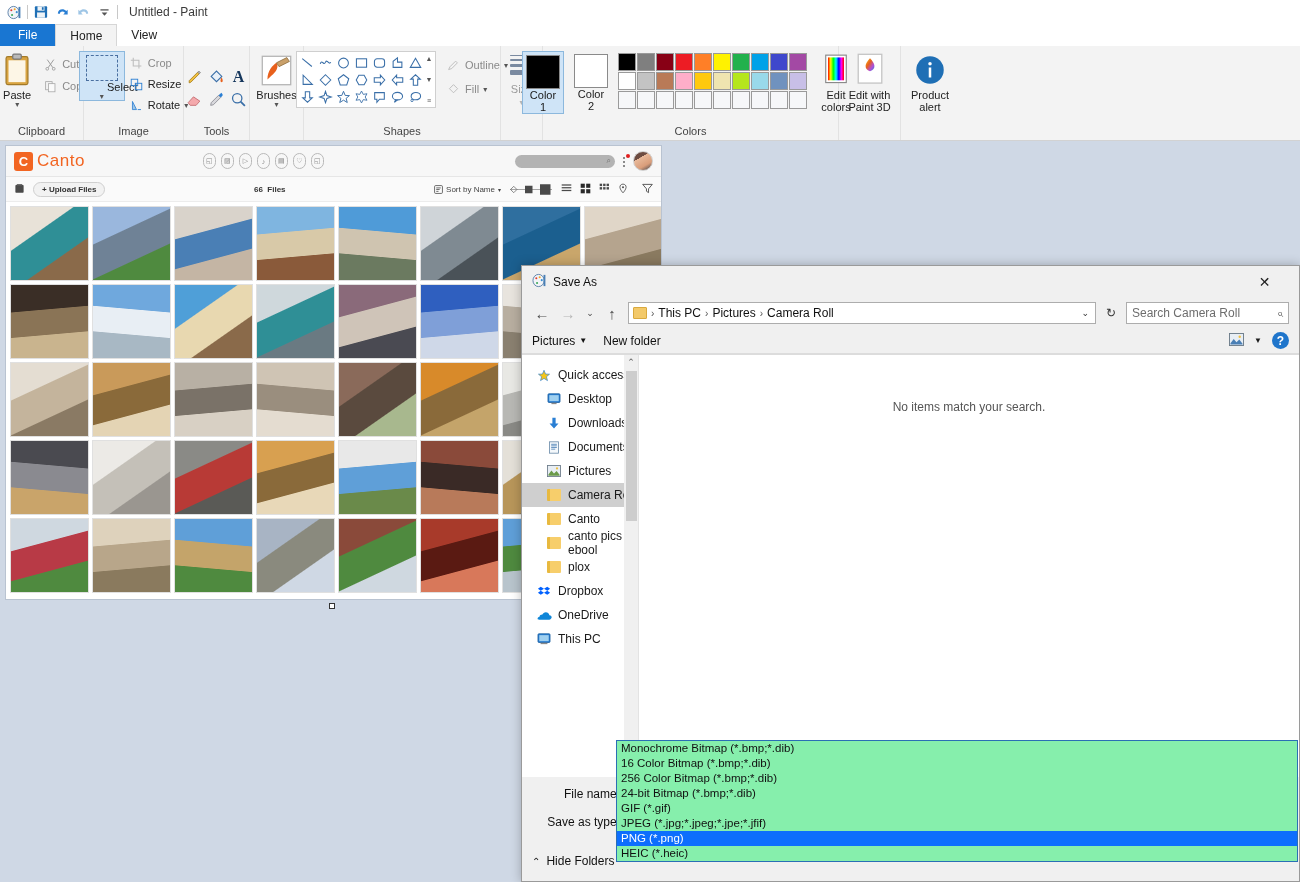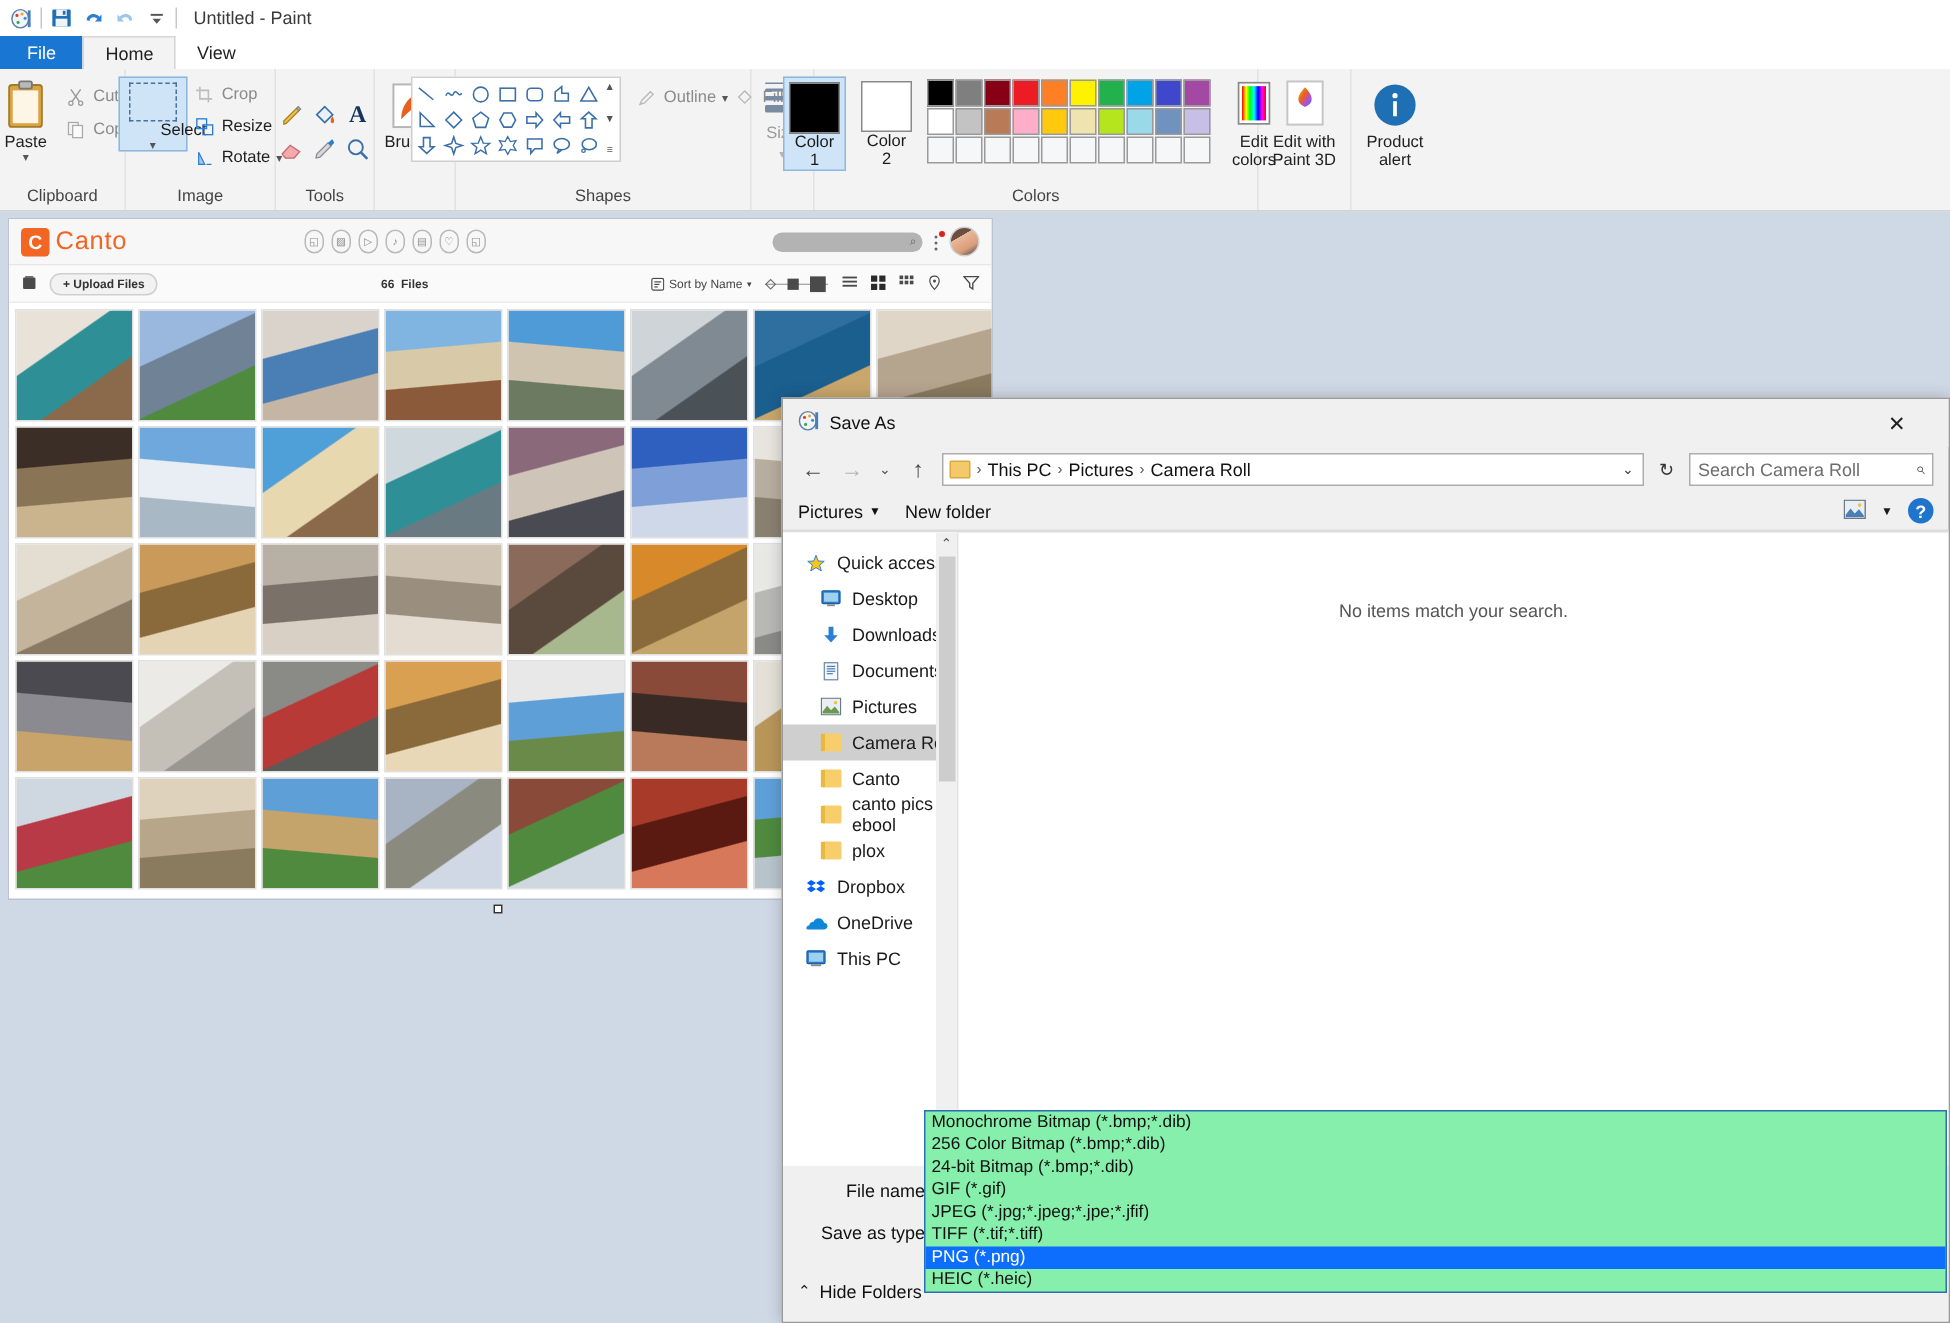--- a/index.html
+++ b/index.html
@@ -484,21 +484,21 @@
                   <circle cx="4" cy="12" r="1.3" stroke="#3a6fa8" fill="none" stroke-width="1"></circle>
                 </svg>
               </div>
           </div>
           <div class="shapescroll">
             <span>▲</span>
             <span>▼</span>
             <span>≡</span>
           </div>
         </div>
-        <div style="display:flex;flex-direction:row;gap:4px;padding:4px 0 0 6px;">
+        <div style="display:flex;flex-direction:column;gap:4px;padding:4px 0 0 6px;">
           <div class="smallrow">
             <span class="sico">
               <svg width="13" height="13" viewBox="0 0 16 16">
                   <path d="M2 13 L3.6 9.6 L10.6 2.6 L12.8 4.8 L5.8 11.8 Z" fill="none" stroke="#b9b9b9" stroke-width="1.1"></path>
                 </svg>
             </span>
             <span>Outline</span>
             <span class="caretd">▾</span>
           </div>
           <div class="smallrow">
@@ -968,21 +968,21 @@
 
   <div class="dlg-foot">
     <span class="hidefolders">
       <span style="font-size:10px">⌃</span>
       <span>Hide Folders</span>
     </span>
   </div>
 
   <div class="typelist" id="typelist">
       <div class="typeopt">Monochrome Bitmap (*.bmp;*.dib)</div>
+      <div class="typeopt">16 Color Bitmap (*.bmp;*.dib)</div>
       <div class="typeopt">256 Color Bitmap (*.bmp;*.dib)</div>
       <div class="typeopt">24-bit Bitmap (*.bmp;*.dib)</div>
       <div class="typeopt">GIF (*.gif)</div>
       <div class="typeopt">JPEG (*.jpg;*.jpeg;*.jpe;*.jfif)</div>
-      <div class="typeopt">TIFF (*.tif;*.tiff)</div>
       <div class="typeopt sel">PNG (*.png)</div>
       <div class="typeopt">HEIC (*.heic)</div>
     </div>
 </div>
 
 </body></html>

